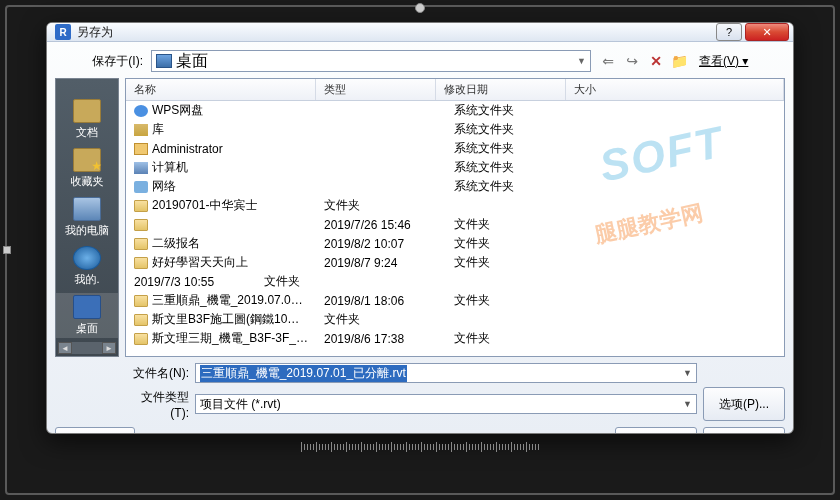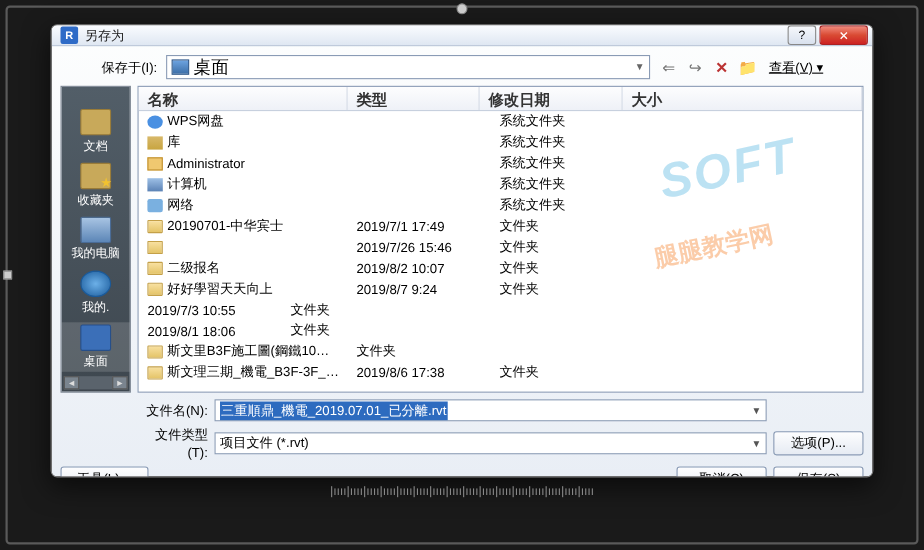--- a/index.html
+++ b/index.html
@@ -34,21 +34,21 @@
 .side-item .sic.comp { background: linear-gradient(#a8c4e3,#5c86b7); border-color: #4a6c97; }
 .side-item .sic.globe { background: radial-gradient(#6cb0e8,#1a5a9a); border-radius: 50%; border-color: #1a5a9a; }
 .side-item.sel { background: rgba(255,255,255,.15); }
 .side-item .sic.desk { background: #3b6fb8; border-color: #264f8a; }
 .side-scroll { position: absolute; bottom: 2px; left: 2px; right: 2px; height: 12px; display: flex; }
 .side-scroll .arr { width: 14px; background: #7a848e; border: 1px solid #555; color: #ddd; font-size: 8px; display: flex; align-items: center; justify-content: center; }
 .side-scroll .track { flex: 1; background: #5a636c; }
 .filelist { flex: 1; border: 1px solid #8a9bb5; background: #fff; display: flex; flex-direction: column; min-height: 0; position: relative; overflow: hidden; }
 .watermark { position: absolute; right: 60px; top: 50px; font-size: 44px; font-weight: 800; color: rgba(64,172,220,.35); transform: rotate(-12deg); pointer-events: none; letter-spacing: 2px; font-style: italic; }
 .watermark2 { position: absolute; right: 80px; top: 130px; font-size: 22px; font-weight: 700; color: rgba(245,128,40,.4); transform: rotate(-12deg); pointer-events: none; }
-.cols { display: flex; height: 22px; background: linear-gradient(#fdfdfe,#eef1f7); border-bottom: 1px solid #c7d0de; font-size: 14px; font-weight: bold; }
+.cols { display: flex; height: 22px; background: linear-gradient(#fdfdfe,#eef1f7); border-bottom: 1px solid #c7d0de; font-size: 11px; }
 .col { border-right: 1px solid #d5dbe6; padding: 3px 8px; color: #333; }
 .col.name { width: 190px; }
 .col.date { width: 130px; }
 .col.type { width: 120px; }
 .col.size { flex: 1; }
 .rows { flex: 1; overflow: hidden; }
 .row { display: flex; align-items: center; height: 19px; font-size: 12px; color: #000; }
 .row .c { padding: 0 8px; white-space: nowrap; overflow: hidden; text-overflow: ellipsis; }
 .row .c.name { width: 190px; display: flex; align-items: center; gap: 4px; }
 .row .c.date { width: 130px; }
@@ -61,21 +61,21 @@
 .fic.comp { background: linear-gradient(#9ec0e6,#5b82b5); }
 .fic.net { background: #7ab0e0; border-radius: 2px; }
 .fic.folder { background: linear-gradient(#f8e0a0,#e4c468); border: 1px solid #c4a048; border-radius: 1px; }
 .bottom-fields { margin-top: 6px; display: flex; flex-direction: column; gap: 4px; }
 .field-row { display: flex; align-items: center; gap: 6px; }
 .field-label { font-size: 12px; width: 64px; text-align: right; }
 .inputbox { flex: 1; height: 20px; border: 1px solid #8a9bb5; background: #fff; display: flex; align-items: center; padding: 0 4px; font-size: 12px; }
 .inputbox .sel { background: #2d6bbf; color: #fff; padding: 0 1px; }
 .inputbox .dd { margin-left: auto; font-size: 9px; color: #555; }
 .footer { display: flex; align-items: flex-end; padding-top: 6px; gap: 6px; }
-.btn { height: 22px; padding: 0 14px; font-size: 12px; background: linear-gradient(#fdfdfe,#e6ebf3); border: 1px solid #8a9bb5; border-radius: 3px; cursor: pointer; display: flex; align-items: center; }
+.btn { height: 34px; padding: 0 14px; font-size: 12px; background: linear-gradient(#fdfdfe,#e6ebf3); border: 1px solid #8a9bb5; border-radius: 3px; cursor: pointer; display: flex; align-items: center; }
 .btn .dd { font-size: 8px; margin-left: 3px; }
 .spacer { flex: 1; }
 .ruler-bottom { height: 18px; display: flex; align-items: center; justify-content: center; gap: 2px; }
 .ruler-bottom .tick { width: 1px; height: 6px; background: #888; }
 .ruler-bottom .tick.big { height: 10px; }
 .mini-desk-icon { width: 16px; height: 14px; background: linear-gradient(#6da3e0,#3d6fa8); border: 1px solid #2a5488; }
 </style>
 </head>
 <body>
 
@@ -192,21 +192,20 @@
                 </div>
                 <div class="c date"></div>
                 <div class="c type">系统文件夹</div>
                 <div class="c size"></div>
               </div>
               <div class="row">
                 <div class="c name">
                   <span class="fic folder"></span>
                   <span>20190701-中华宾士</span>
                 </div>
-                <div class="c date">2019/7/1 17:49</div>
                 <div class="c type">文件夹</div>
                 <div class="c size"></div>
               </div>
               <div class="row">
                 <div class="c name">
                   <span class="fic folder"></span>
                 </div>
                 <div class="c date">2019/7/26 15:46</div>
                 <div class="c type">文件夹</div>
                 <div class="c size"></div>
@@ -228,20 +227,24 @@
                 <div class="c date">2019/8/7 9:24</div>
                 <div class="c type">文件夹</div>
                 <div class="c size"></div>
               </div>
               <div class="row">
                 <div class="c date">2019/7/3 10:55</div>
                 <div class="c type">文件夹</div>
                 <div class="c size"></div>
               </div>
               <div class="row">
+                <div class="c name">
+                  <span class="fic folder"></span>
+                  <span>三重順鼎_機電_2019.07.0…</span>
+                </div>
                 <div class="c date">2019/8/1 18:06</div>
                 <div class="c type">文件夹</div>
                 <div class="c size"></div>
               </div>
               <div class="row">
                 <div class="c name">
                   <span class="fic folder"></span>
                   <span>斯文里B3F施工圖(鋼鐵10…</span>
                 </div>
                 <div class="c type">文件夹</div>

